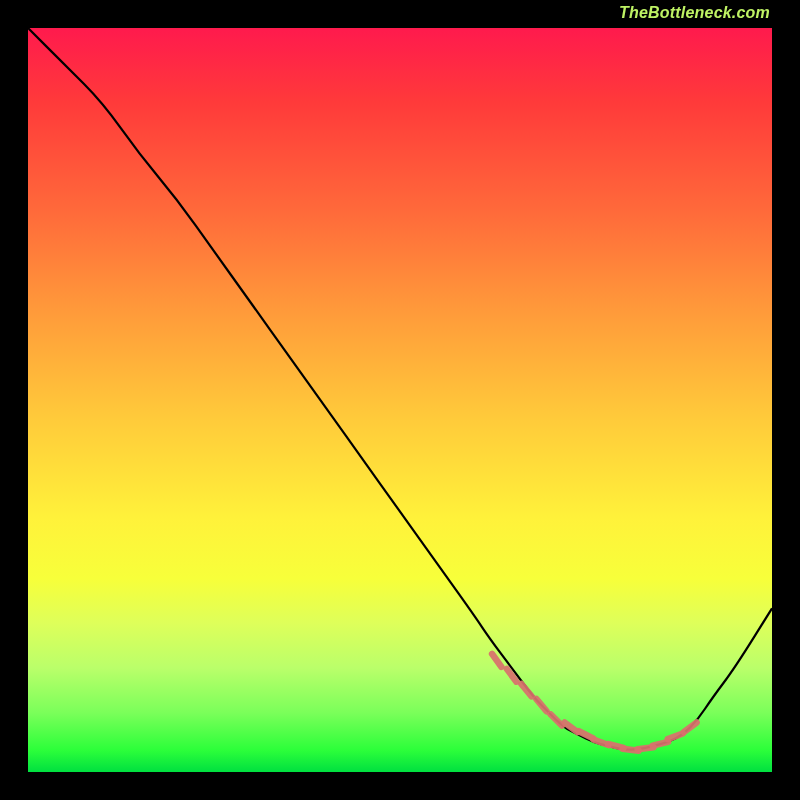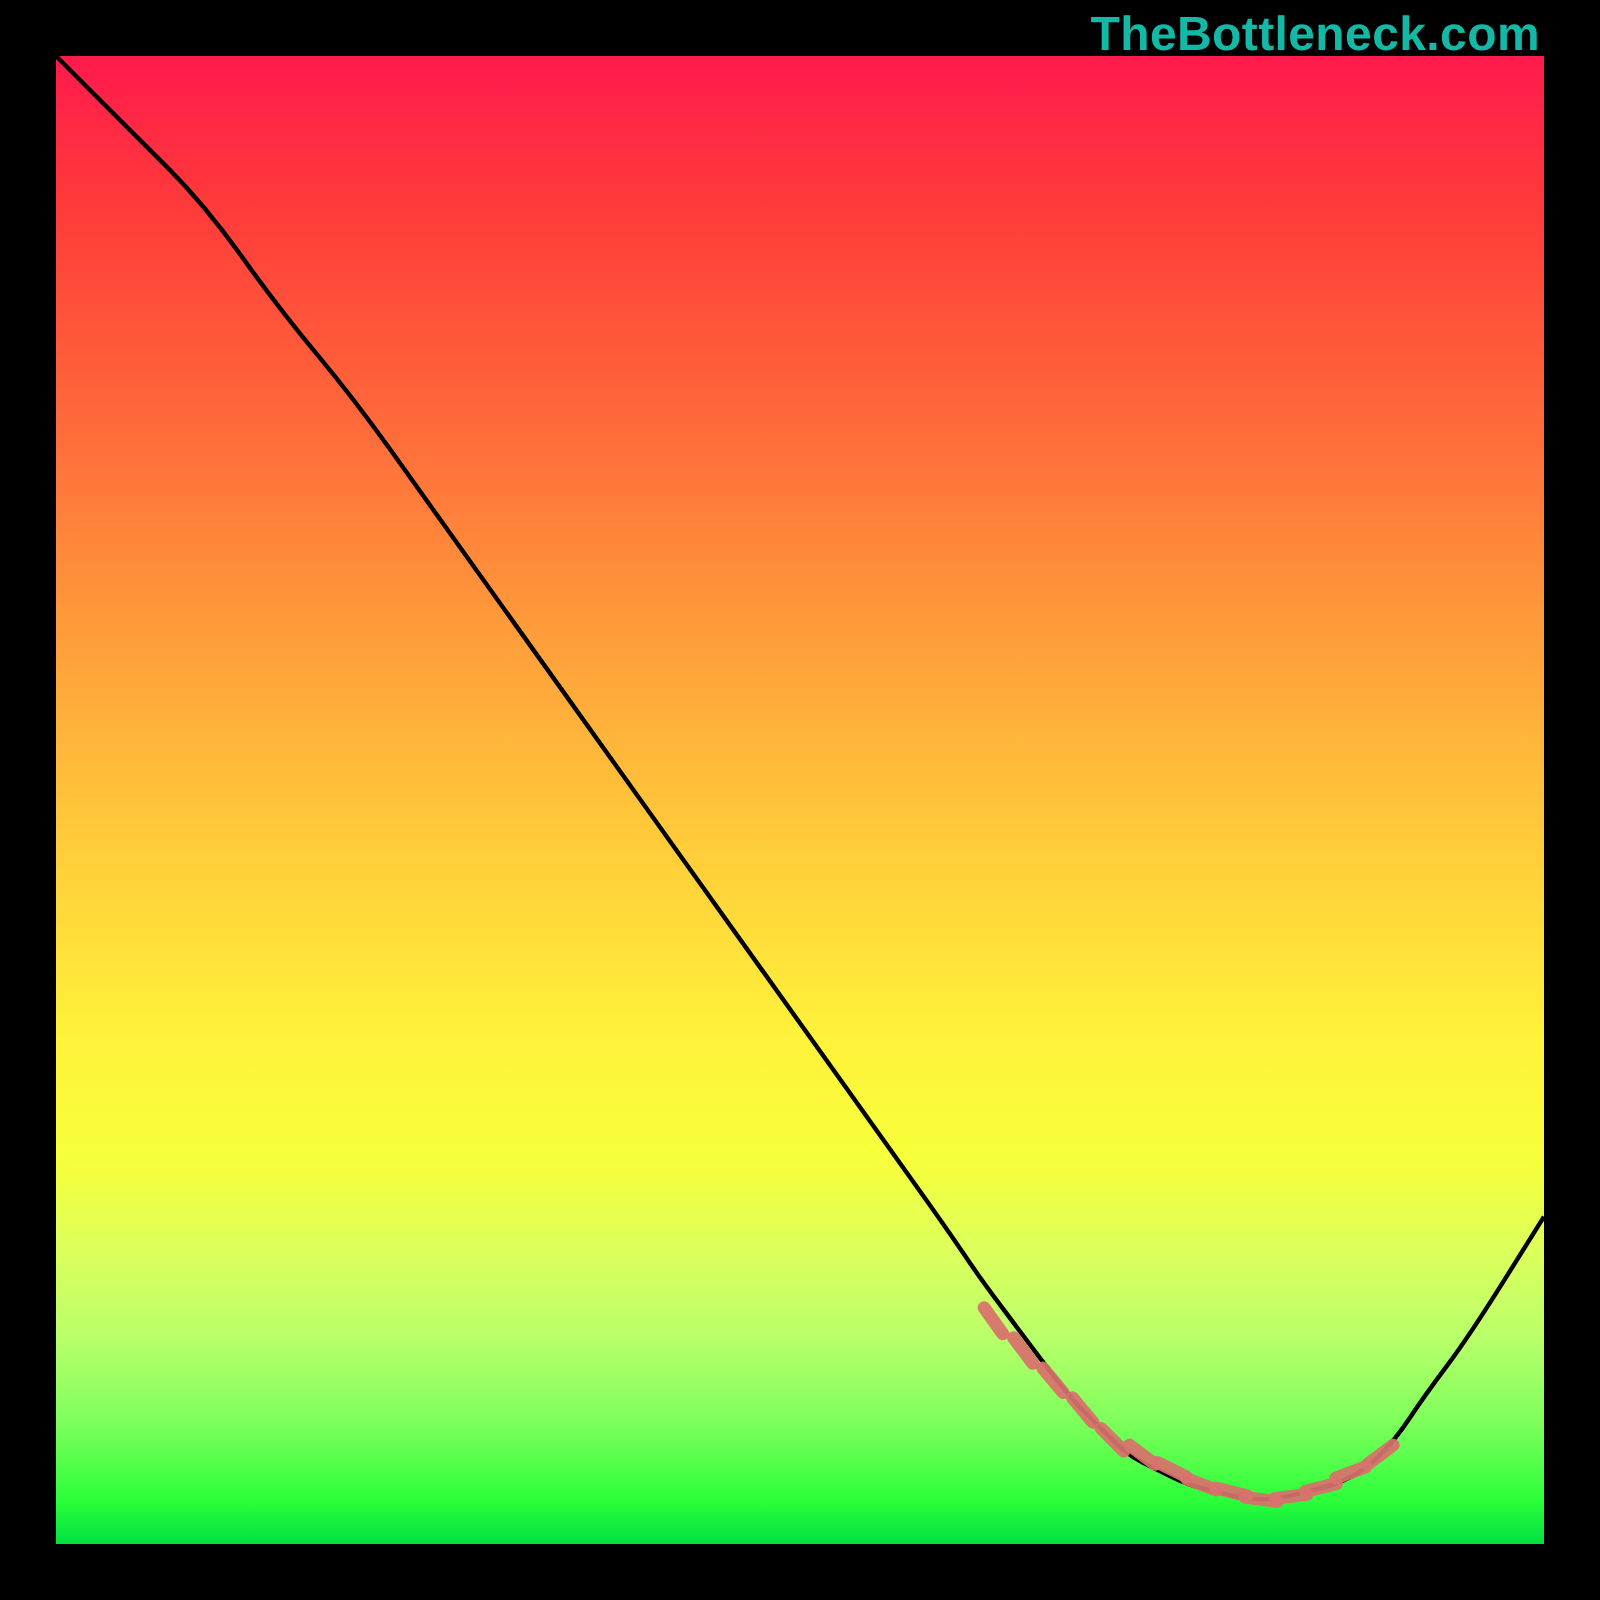--- a/index.html
+++ b/index.html
@@ -40,25 +40,26 @@
       #7bff5a 92%,
       #2dff3a 97%,
       #00e040 100%
     );
     overflow: hidden;
   }
   .watermark {
     position: absolute;
     top: 4px;
     right: 30px;
-    color: #14b8a6;
-    font-size: 24px;
+    color: #bef264;
+    font-size: 16px;
     font-weight: 600;
     letter-spacing: 0.2px;
     z-index: 10;
+    font-style: italic;
   }
   svg.curve {
     position: absolute;
     left: 0;
     top: 0;
     width: 744px;
     height: 744px;
     pointer-events: none;
   }
   .curve-main {

